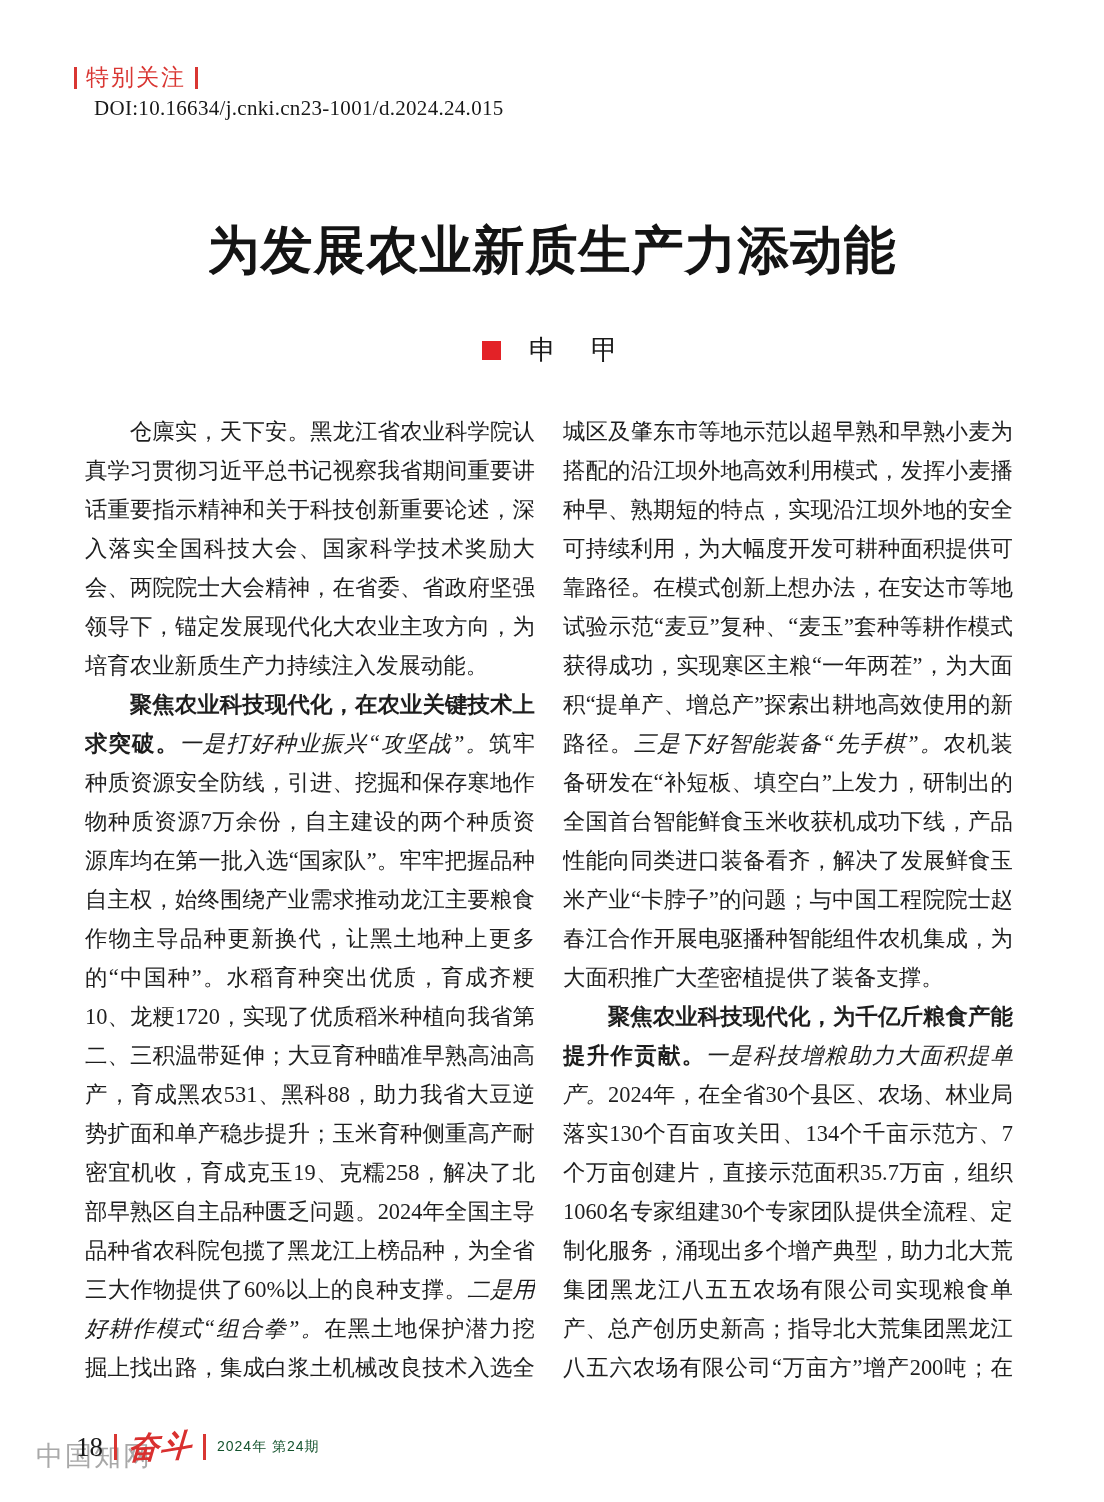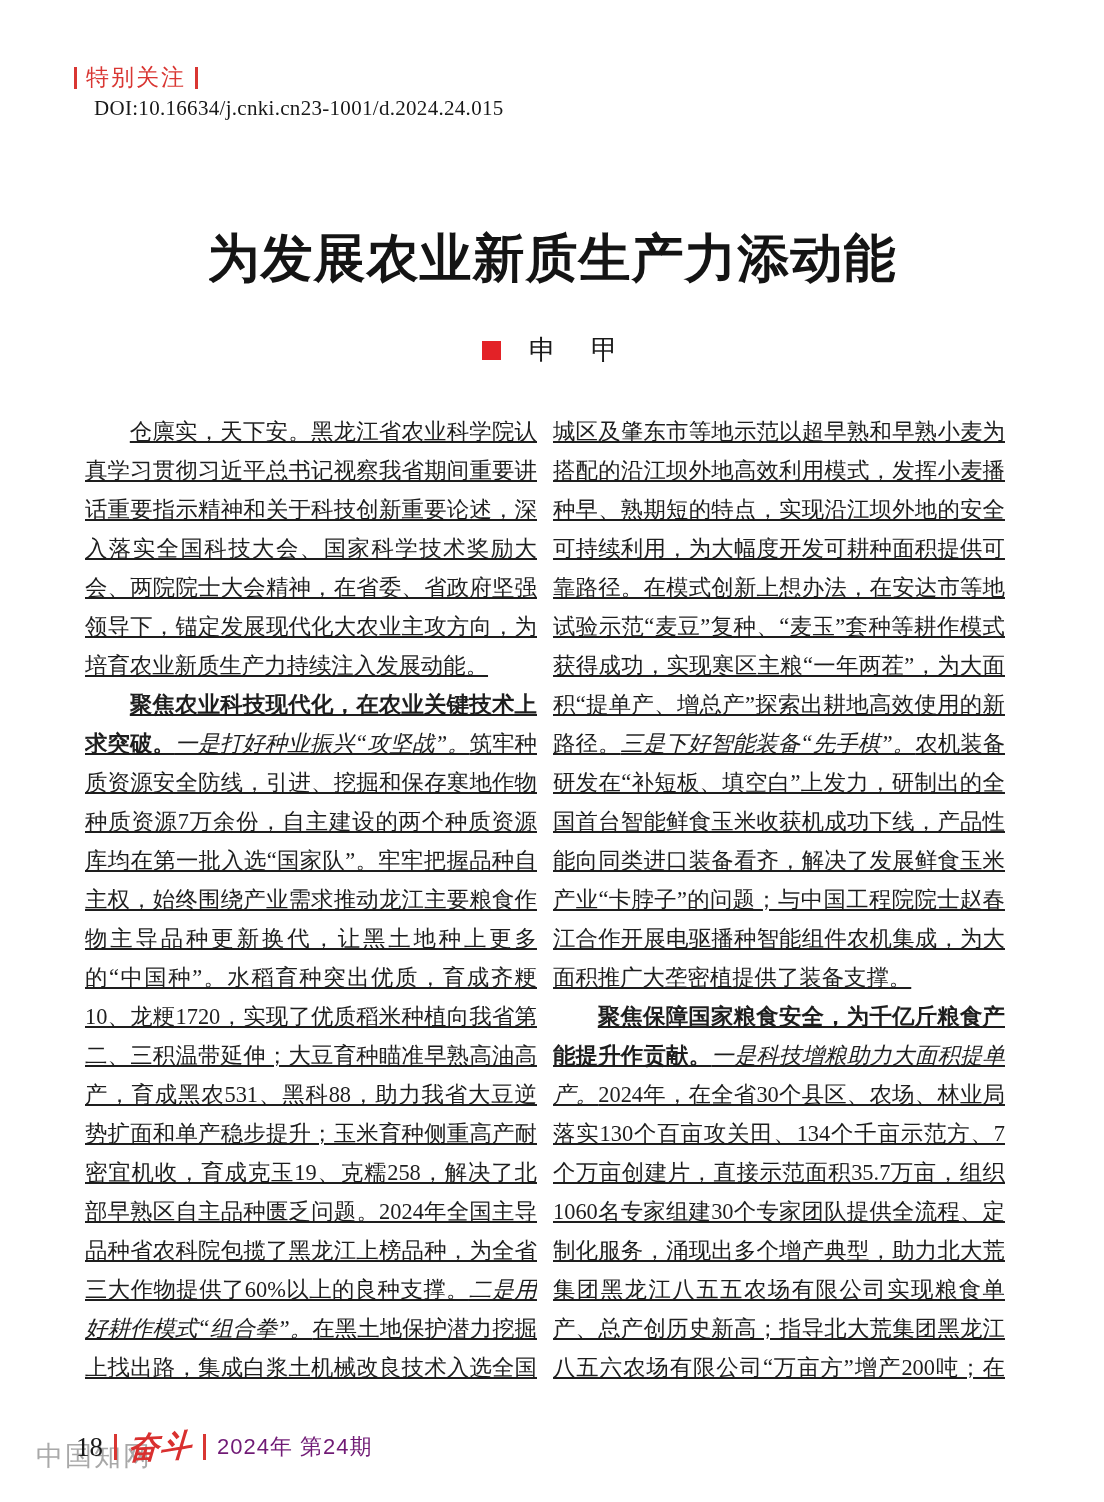--- a/index.html
+++ b/index.html
@@ -53,22 +53,21 @@
     font-size: 27px;
     color: #1a1a1a;
     letter-spacing: 4px;
   }
   
   .body-columns {
     position: absolute;
     left: 85px; top: 412px;
     width: 928px;
     display: flex;
-    gap: 16px;
-    text-decoration: underline;
+    gap: 28px;
   }
   .column {
     width: 452px;
     height: 980px;
     overflow: hidden;
     font-size: 22.4px;
     line-height: 39px;
     text-align: justify;
   }
   .para { margin: 0; }
@@ -103,54 +102,54 @@
   .footer .fbar { width: 3px; height: 26px; background: #d93632; }
   .journal-logo {
     color: #d9302f;
     font-size: 31px;
     font-style: italic;
     font-weight: 700;
     transform: rotate(-3deg) skewX(-6deg);
     letter-spacing: 1px;
   }
   .issue {
-    font-size: 22px;
-    color: #701a75;
+    font-size: 14px;
+    color: #14532d;
     font-family: "Liberation Sans", "DejaVu Sans", sans-serif;
     letter-spacing: 1px;
   }
 </style>
 </head>
 <body>
 
 <div class="page">
 
   <div class="section-label">
     <span class="vbar"></span>
     <span>特别关注</span>
     <span class="vbar"></span>
   </div>
 
   <div class="doi">DOI:10.16634/j.cnki.cn23-1001/d.2024.24.015</div>
 
-  <h1 class="title" style="margin:12px;">为发展农业新质生产力添动能</h1>
+  <h1 class="title" style="margin:4px;">为发展农业新质生产力添动能</h1>
 
   <div class="author-line">
     <span class="author-square"></span>
     <span class="author-name">申　甲</span>
   </div>
 
   <div class="body-columns">
     <div class="column">
         <p class="para indent"><span class="run-normal">仓廪实，天下安。黑龙江省农业科学院认真学习贯彻习近平总书记视察我省期间重要讲话重要指示精神和关于科技创新重要论述，深入落实全国科技大会、国家科学技术奖励大会、两院院士大会精神，在省委、省政府坚强领导下，锚定发展现代化大农业主攻方向，为培育农业新质生产力持续注入发展动能。</span></p>
         <p class="para indent"><span class="run-bold">聚焦农业科技现代化，在农业关键技术上求突破。</span><span class="run-kai">一是打好种业振兴“攻坚战”。</span><span class="run-normal">筑牢种质资源安全防线，引进、挖掘和保存寒地作物种质资源7万余份，自主建设的两个种质资源库均在第一批入选“国家队”。牢牢把握品种自主权，始终围绕产业需求推动龙江主要粮食作物主导品种更新换代，让黑土地种上更多的“中国种”。水稻育种突出优质，育成齐粳10、龙粳1720，实现了优质稻米种植向我省第二、三积温带延伸；大豆育种瞄准早熟高油高产，育成黑农531、黑科88，助力我省大豆逆势扩面和单产稳步提升；玉米育种侧重高产耐密宜机收，育成克玉19、克糯258，解决了北部早熟区自主品种匮乏问题。2024年全国主导品种省农科院包揽了黑龙江上榜品种，为全省三大作物提供了60%以上的良种支撑。</span><span class="run-kai">二是用好耕作模式“组合拳”。</span><span class="run-normal">在黑土地保护潜力挖掘上找出路，集成白浆土机械改良技术入选全国主推技术，实现一次作业保5年，可增产15%~20%，2024年在我省东部示范种植近20万亩；集成盐碱地改土增粮技术，配合自育耐盐碱水稻品种，在我省西部盐碱区实现亩产超400公斤；在哈尔滨市双</span></p>
       </div>
     <div class="column">
         <p class="para"><span class="run-normal">城区及肇东市等地示范以超早熟和早熟小麦为搭配的沿江坝外地高效利用模式，发挥小麦播种早、熟期短的特点，实现沿江坝外地的安全可持续利用，为大幅度开发可耕种面积提供可靠路径。在模式创新上想办法，在安达市等地试验示范“麦豆”复种、“麦玉”套种等耕作模式获得成功，实现寒区主粮“一年两茬”，为大面积“提单产、增总产”探索出耕地高效使用的新路径。</span><span class="run-kai">三是下好智能装备“先手棋”。</span><span class="run-normal">农机装备研发在“补短板、填空白”上发力，研制出的全国首台智能鲜食玉米收获机成功下线，产品性能向同类进口装备看齐，解决了发展鲜食玉米产业“卡脖子”的问题；与中国工程院院士赵春江合作开展电驱播种智能组件农机集成，为大面积推广大垄密植提供了装备支撑。</span></p>
-        <p class="para indent"><span class="run-bold">聚焦保障国家粮食安全，为千亿斤粮食产能提升作贡献。</span><span class="run-kai">一是科技增粮助力大面积提单产。</span><span class="run-normal">2024年，在全省30个县区、农场、林业局落实130个百亩攻关田、134个千亩示范方、7个万亩创建片，直接示范面积35.7万亩，组织1060名专家组建30个专家团队提供全流程、定制化服务，涌现出多个增产典型，助力北大荒集团黑龙江八五五农场有限公司实现粮食单产、总产创历史新高；指导北大荒集团黑龙江八五六农场有限公司“万亩方”增产200吨；在五常市推广秸秆纤维基地膜水稻种植全新技术，在增产基础上解决土地“白色污染”问题。</span></p>
+        <p class="para indent"><span class="run-bold">聚焦农业科技现代化，为千亿斤粮食产能提升作贡献。</span><span class="run-kai">一是科技增粮助力大面积提单产。</span><span class="run-normal">2024年，在全省30个县区、农场、林业局落实130个百亩攻关田、134个千亩示范方、7个万亩创建片，直接示范面积35.7万亩，组织1060名专家组建30个专家团队提供全流程、定制化服务，涌现出多个增产典型，助力北大荒集团黑龙江八五五农场有限公司实现粮食单产、总产创历史新高；指导北大荒集团黑龙江八五六农场有限公司“万亩方”增产200吨；在五常市推广秸秆纤维基地膜水稻种植全新技术，在增产基础上解决土地“白色污染”问题。</span></p>
       </div>
   </div>
 
   <div class="watermark">
     <span class="site">中国知网</span>
     <span class="url">https://www.cnki.net</span>
   </div>
 
   <div class="footer">
     <span class="page-number">18</span>

